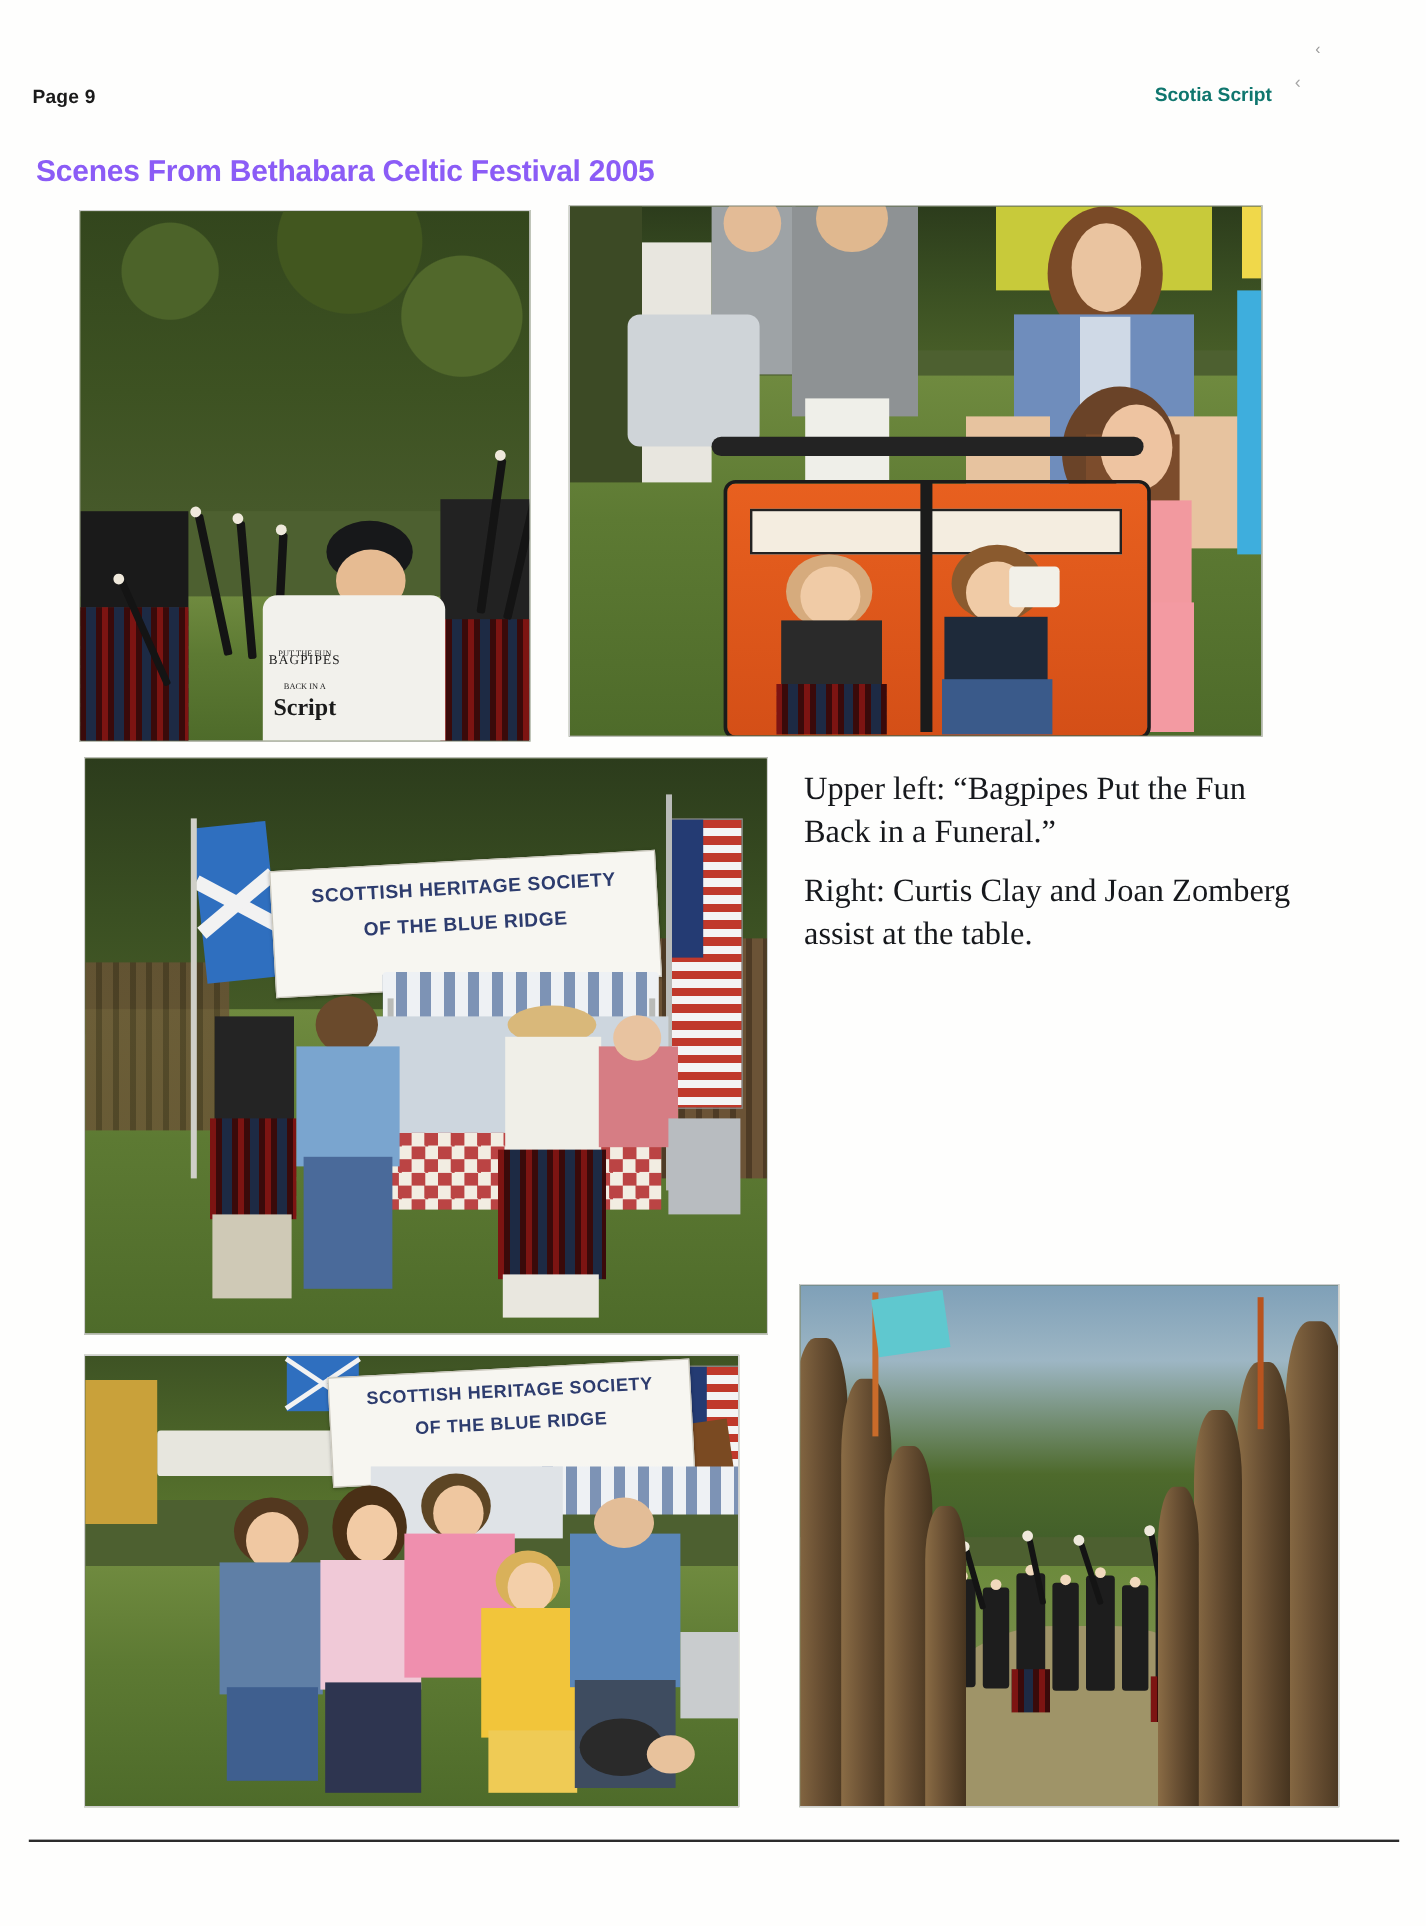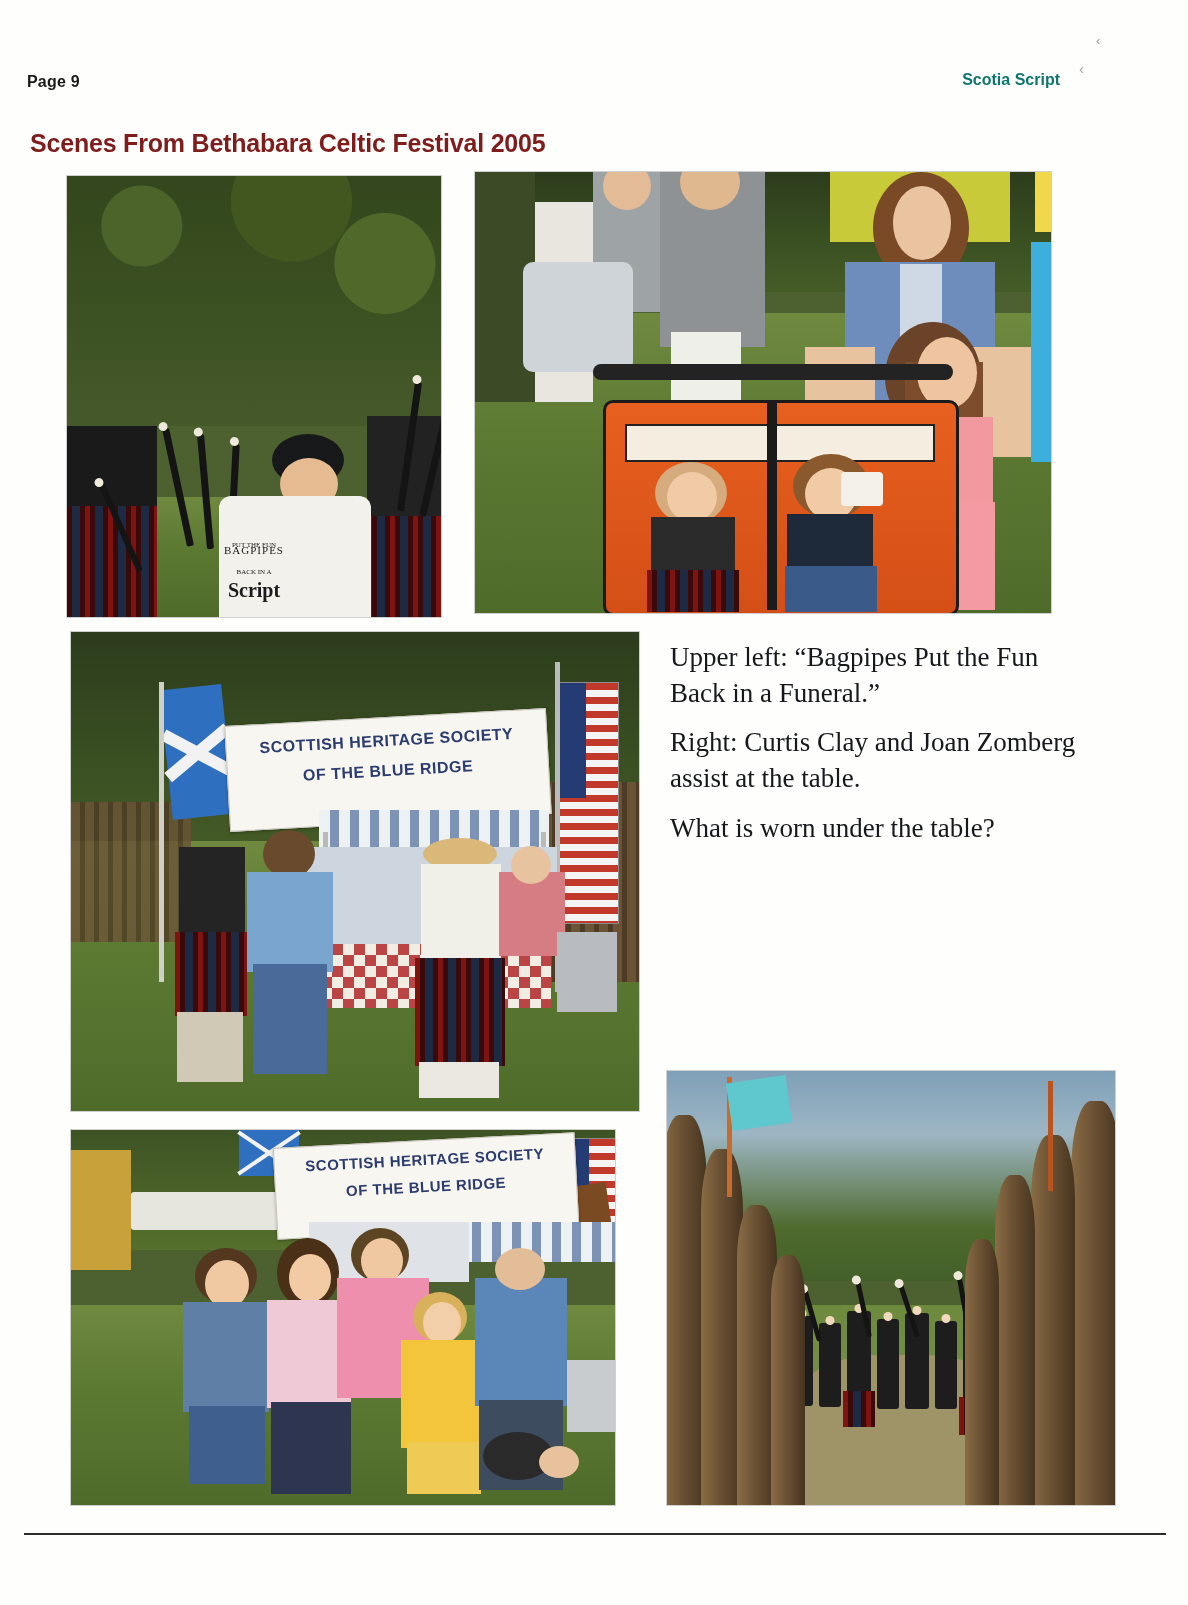--- a/index.html
+++ b/index.html
@@ -43,21 +43,21 @@
     color: #0f766e;
   }
   .title {
     position: absolute;
     left: 30px;
     top: 129px;
     font-family: "Liberation Sans", sans-serif;
     font-weight: bold;
     font-size: 25px;
     letter-spacing: -0.2px;
-    color: #7f1d1d;
+    color: #8b5cf6;
   }
 
   
   .photo {
     position: absolute;
     overflow: hidden;
     background: #4d6030;
     border: 1px solid #cfcfcf;
     box-sizing: border-box;
   }
@@ -477,17 +477,16 @@
     <div class="post" style="right:116px;width:34px;height:266px;"></div>
 
     <div class="pole" style="left:60px;top:6px;width:5px;height:120px;background:#c96b2a;"></div>
     <div class="rect" style="left:62px;top:8px;width:60px;height:48px;background:#5fc8cf;transform:rotate(-8deg);"></div>
     <div class="pole" style="right:62px;top:10px;width:5px;height:110px;background:#b8541f;"></div>
   </div>
 
   <div class="captions">
     <p>Upper left: “Bagpipes Put the Fun Back in a Funeral.”</p>
     <p>Right: Curtis Clay and Joan Zomberg assist at the table.</p>
-    <p>What is worn under the table?</p>
   </div>
 
   <div class="rule"></div>
 </div>
 
 </body></html>

